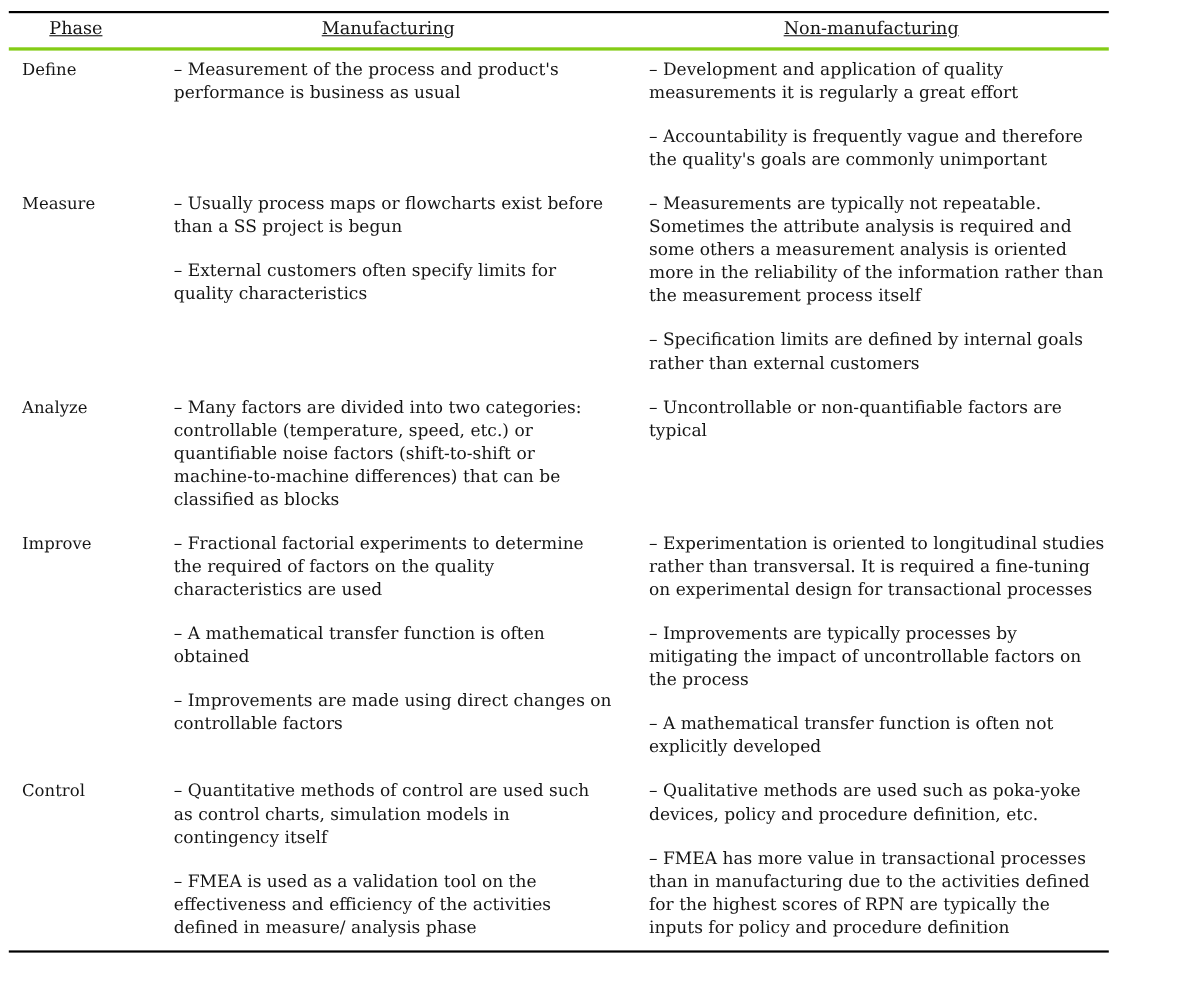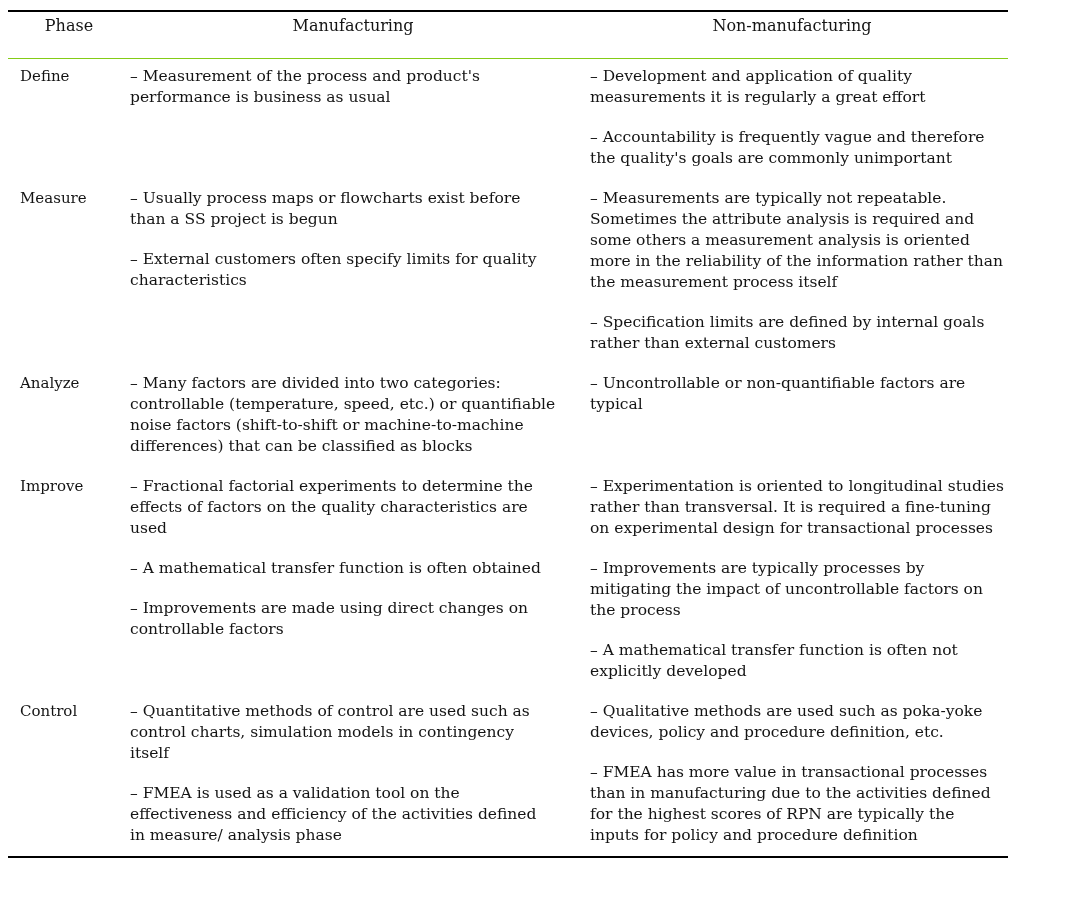--- a/index.html
+++ b/index.html
@@ -22,41 +22,43 @@
     left: 8px;
     width: 1000px;
     border-top: 2px solid #000;
     border-bottom: 2px solid #000;
     font-size: 15.5px;
     line-height: 21px;
   }
   .thead {
     display: grid;
     grid-template-columns: 122px 446px 432px;
-    border-bottom: 1px solid #84cc16;
-    padding: 3px 0 22px 0;
+    border-bottom: 3px solid #84cc16;
+    padding: 3px 0 7px 0;
+    text-decoration: underline;
   }
   .th {
     text-align: center;
     font-size: 16px;
   }
   .row {
     display: grid;
     grid-template-columns: 122px 446px 432px;
   }
   .tbody {
     padding-top: 7px;
   }
   .cell { }
   .col-phase {
     padding-left: 12px;
     font-size: 15px;
   }
   .col-mfg {
     padding-right: 20px;
+    margin-left: 28px;
   }
   .col-non {
     padding-left: 14px;
     padding-right: 4px;
   }
   .cell p {
     margin: 0 0 19px 0;
   }
   .row:last-child .cell p:last-child {
     margin-bottom: 10px;
@@ -99,21 +101,21 @@
           <div class="cell col-mfg">
             <p>– Many factors are divided into two categories: controllable (temperature, speed, etc.) or quantifiable noise factors (shift-to-shift or machine-to-machine differences) that can be classified as blocks</p>
           </div>
           <div class="cell col-non">
             <p>– Uncontrollable or non-quantifiable factors are typical</p>
           </div>
         </div>
         <div class="row">
           <div class="cell col-phase">Improve</div>
           <div class="cell col-mfg">
-            <p>– Fractional factorial experiments to determine the effects of factors on the quality characteristics are used</p>
+            <p>– Fractional factorial experiments to determine the required of factors on the quality characteristics are used</p>
             <p>– A mathematical transfer function is often obtained</p>
             <p>– Improvements are made using direct changes on controllable factors</p>
           </div>
           <div class="cell col-non">
             <p>– Experimentation is oriented to longitudinal studies rather than transversal. It is required a fine-tuning on experimental design for transactional processes</p>
             <p>– Improvements are typically processes by mitigating the impact of uncontrollable factors on the process</p>
             <p>– A mathematical transfer function is often not explicitly developed</p>
           </div>
         </div>
         <div class="row">

